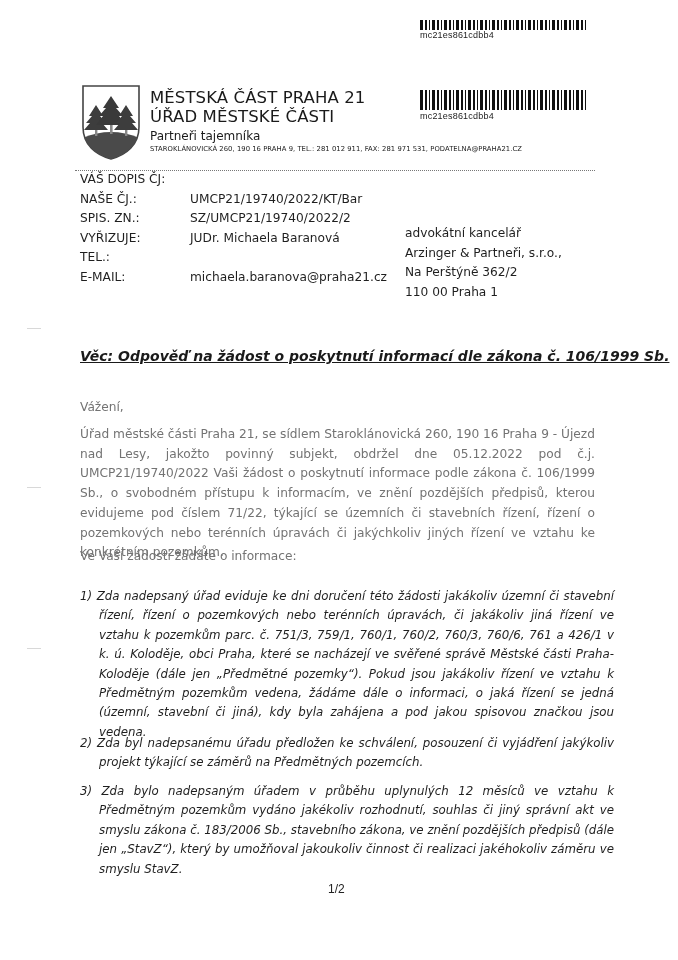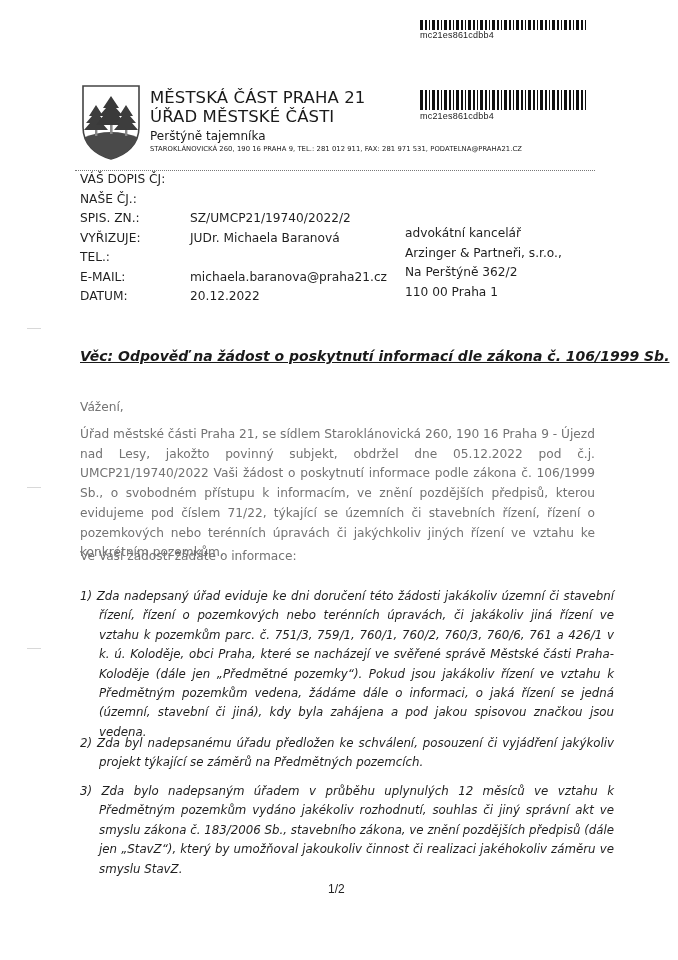--- a/index.html
+++ b/index.html
@@ -161,52 +161,49 @@
       <path d="M31 13 L23 25 H26 L19 33 H23 L16 42 H46 L39 33 H43 L36 25 H39 Z" fill="#3a3a3a"></path>
 
       <rect x="45" y="44" width="2.4" height="9" fill="#888"></rect>
       <path d="M46 22 L39 33 H42 L36 40 H40 L34 47 H58 L52 40 H56 L50 33 H53 Z" fill="#3d3d3d"></path>
     </g>
   </svg>
 </div>
 
 <div class="abs org-line1" style="left:150px; top:88px;">MĚSTSKÁ ČÁST PRAHA 21</div>
 <div class="abs org-line2" style="left:150px; top:107px;">ÚŘAD MĚSTSKÉ ČÁSTI</div>
-<div class="abs org-line3" style="left:150px; top:129px;">Perštýně tajemníka</div>
+<div class="abs org-line3" style="left:150px; top:129px;">Partneři tajemníka</div>
 <div class="abs org-address" style="left:150px; top:145px;">STAROKLÁNOVICKÁ 260, 190 16  PRAHA 9, TEL.: 281 012 911, FAX: 281 971 531, PODATELNA@PRAHA21.CZ</div>
 
 <div class="abs dotted" style="left:75px; top:170px; width:520px;"></div>
 
 <div class="abs" style="left:80px; top:170px; width:330px;" id="meta">
     <div class="meta-row">
       <div class="meta-key">VÁŠ DOPIS ČJ:</div>
       <div class="meta-val"></div>
     </div>
     <div class="meta-row">
       <div class="meta-key">NAŠE ČJ.:</div>
+      <div class="meta-val">UMCP21/19740/2022/KT/Bar</div>
     </div>
     <div class="meta-row">
       <div class="meta-key">SPIS. ZN.:</div>
       <div class="meta-val">SZ/UMCP21/19740/2022/2</div>
     </div>
     <div class="meta-row">
       <div class="meta-key">VYŘIZUJE:</div>
       <div class="meta-val">JUDr. Michaela Baranová</div>
     </div>
     <div class="meta-row">
       <div class="meta-key">TEL.:</div>
       <div class="meta-val"></div>
     </div>
     <div class="meta-row">
       <div class="meta-key">E-MAIL:</div>
       <div class="meta-val">michaela.baranova@praha21.cz</div>
-    </div>
-    <div class="meta-row">
-      <div class="meta-key">DATUM:</div>
-      <div class="meta-val">20.12.2022</div>
     </div>
   </div>
 
 <div class="abs recipient" style="left:405px; top:224px;">
   <div>advokátní kancelář</div>
   <div>Arzinger &amp; Partneři, s.r.o.,</div>
   <div>Na Perštýně 362/2</div>
   <div>110 00  Praha 1</div>
 </div>
 

